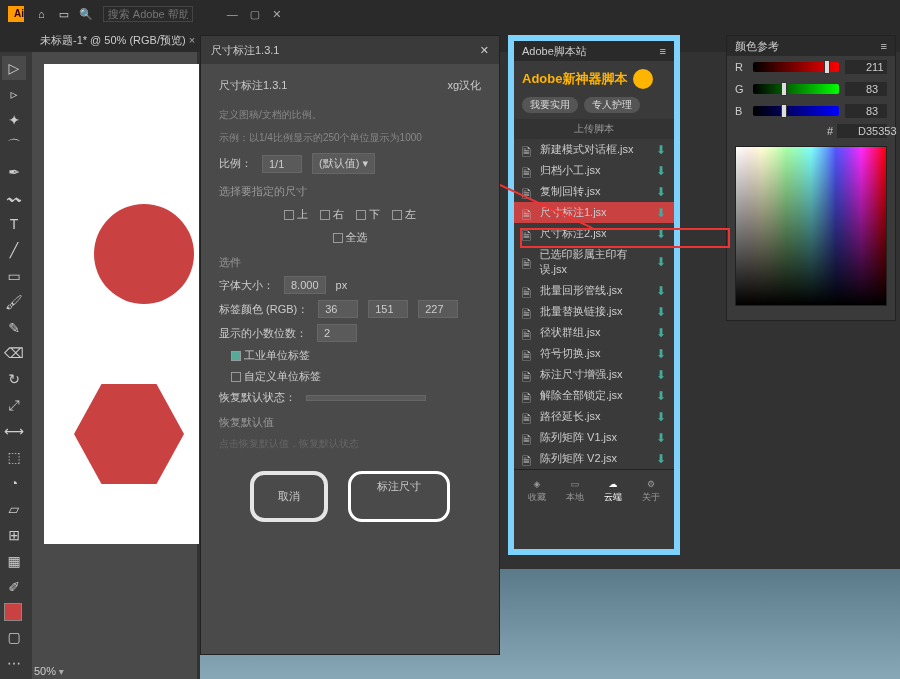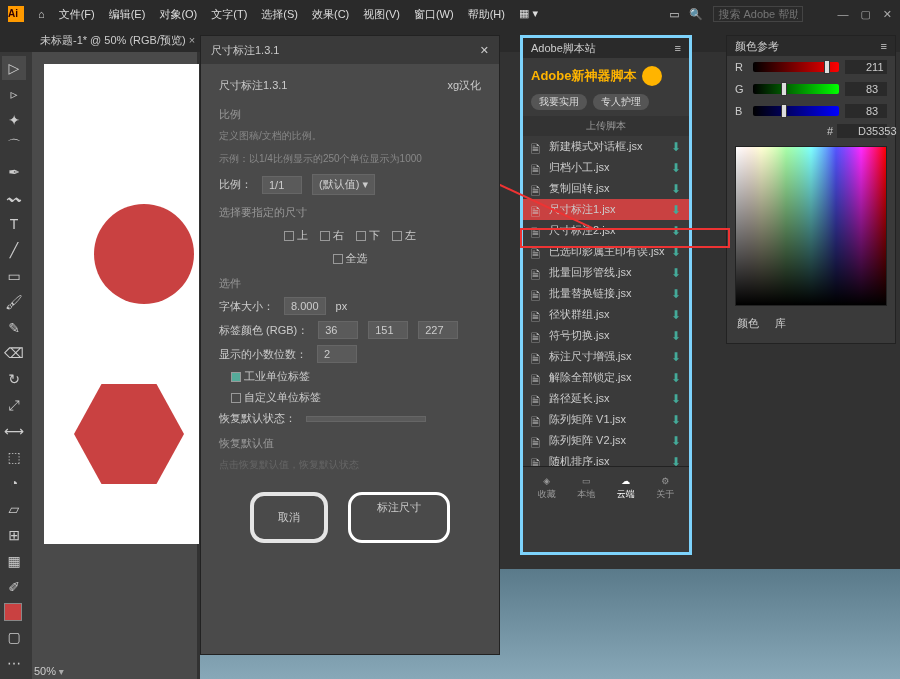--- a/index.html
+++ b/index.html
@@ -1,18 +1,18 @@
 <!DOCTYPE html>
 <html><head>
 <meta charset="utf-8">
 <style>
 *{margin:0;padding:0;box-sizing:border-box;font-family:"Microsoft YaHei",sans-serif;font-size:11px;color:#ccc}
 body{background:#323232;width:900px;height:679px;overflow:hidden;position:relative}
 .topbar{height:28px;background:#2a2a2a;display:flex;align-items:center;padding:0 8px;gap:14px}
-.logo{width:16px;height:16px;background:#ff9a00;color:#330000;font-weight:bold;text-align:left;line-height:16px;font-size:10px}
+.logo{width:16px;height:16px;background:#ff9a00;color:#330000;font-weight:bold;text-align:right;line-height:16px;font-size:10px}
 .menu{display:flex;gap:14px;flex:1}
 .menu span{color:#ddd;cursor:pointer;font-size:11px}
 .topright{display:flex;gap:10px;align-items:center}
 .winbtns{display:flex;gap:12px;margin-left:20px}
 .winbtns span{color:#aaa;cursor:pointer}
 .doctab{height:24px;background:#2a2a2a;display:flex;align-items:center;padding-left:40px;font-size:11px;color:#aaa}
 .workspace{position:relative;height:627px;display:flex}
 .toolbar{width:32px;background:#383838;display:flex;flex-direction:column;gap:2px;padding:4px 2px}
 .tool{width:24px;height:24px;display:flex;align-items:center;justify-content:center;cursor:pointer;color:#ccc;font-size:14px}
 .tool.sel{background:#4a4a4a}
@@ -36,21 +36,21 @@
 .checks label,.chk-row label{color:#ccc;font-size:11px;display:flex;align-items:center;gap:3px}
 .cbox{width:10px;height:10px;border:1px solid #999;display:inline-block}
 .cbox.on{background:#5a9}
 .chk-row{margin:6px 12px}
 .btns{display:flex;gap:20px;justify-content:center;margin-top:20px}
 .btn{border:4px solid #e5e5e5;border-radius:14px;padding:14px 24px;cursor:pointer;background:transparent}
 .btn-primary{border:3px solid #fff;padding:5px 26px}
 .redbox{position:absolute;border:2px solid #e33;pointer-events:none}
 .redline{position:absolute;height:2px;background:#e33;transform-origin:left center;pointer-events:none}
 
-.panel-scripts{position:absolute;left:520px;top:35px;width:172px;height:520px;background:#3a3a3a;border:3px solid #7dd3fc}
+.panel-scripts{position:absolute;left:508px;top:35px;width:172px;height:520px;background:#3a3a3a;border:6px solid #7dd3fc}
 .panel-head{height:20px;background:#2a2a2a;padding:2px 8px;color:#aaa;display:flex;justify-content:space-between;align-items:center}
 .script-banner{padding:8px;display:flex;align-items:center;gap:6px}
 .banner-text{color:#ffb400;font-weight:bold;font-size:13px}
 .banner-icon{width:20px;height:20px;background:#ffb400;border-radius:50%}
 .banner-btns{display:flex;gap:6px;padding:0 8px 6px}
 .banner-btn{background:#555;border-radius:8px;padding:1px 8px;font-size:10px;color:#ddd}
 .script-tabhead{background:#333;padding:3px;text-align:center;color:#999;font-size:10px}
 .script-list{height:330px;overflow:hidden}
 .script-item{display:flex;align-items:center;padding:3px 8px;gap:6px;cursor:pointer}
 .script-item.hl{background:#c94141}
@@ -76,32 +76,20 @@
 .panel-tabs{display:flex;gap:16px;padding:4px 10px;color:#888}
 
 .bottom-bg{position:absolute;bottom:0;left:200px;right:0;height:110px;background:linear-gradient(#5a7a8a,#88a8b8);z-index:-1}
 </style>
 </head>
 <body>
 
 <div class="topbar">
   <div class="logo">Ai</div>
   <span style="color:#ccc">⌂</span>
-  <div class="menu">
-    <span>文件(F)</span>
-    <span>编辑(E)</span>
-    <span>对象(O)</span>
-    <span>文字(T)</span>
-    <span>选择(S)</span>
-    <span>效果(C)</span>
-    <span>视图(V)</span>
-    <span>窗口(W)</span>
-    <span>帮助(H)</span>
-    <span>▦ ▾</span>
-  </div>
   <div class="topright">
     <span>▭</span>
     <span>🔍</span>
     <input style="background: rgb(42, 42, 42); border: 1px solid rgb(68, 68, 68); width: 90px; padding: 1px 4px; color: rgb(136, 136, 136);" placeholder="搜索 Adobe 帮助">
   </div>
   <div class="winbtns">
     <span>—</span>
     <span>▢</span>
     <span>✕</span>
   </div>
@@ -151,21 +139,20 @@
 <div class="dialog">
   <div class="dialog-head">
     <span>尺寸标注1.3.1</span>
     <span>✕</span>
   </div>
   <div class="dialog-body">
     <div class="dlg-title-row">
       <span>尺寸标注1.3.1</span>
       <span>xg汉化</span>
     </div>
-    <div class="section-label">比例</div>
     <div class="help-text">定义图稿/文档的比例。</div>
     <div class="help-text">示例：以1/4比例显示的250个单位显示为1000</div>
     <div class="row">
       <span>比例：</span>
       <span class="field">1/1</span>
       <span class="field"><span>(默认值)</span> ▾</span>
     </div>
     <div class="section-label">选择要指定的尺寸</div>
     <div class="checks">
       <label>
@@ -372,23 +359,19 @@
     <div class="slider-track slider-b">
         <div class="slider-thumb" style="left:32%"></div>
       </div>
     <span class="slider-val">83</span>
   </div>
   <div class="hex-row">
     <span>#</span>
     <span class="slider-val" style="width:50px">D35353</span>
   </div>
   <div class="spectrum"></div>
-  <div class="panel-tabs">
-    <span>颜色</span>
-    <span>库</span>
-  </div>
 </div>
 
 <div class="redline" style="left:230px;top:58px;width:400px;transform:rotate(25deg)"></div>
 <div class="redbox" style="left:520px;top:228px;width:210px;height:20px"></div>
 <div class="redbox" style="left:358px;top:610px;width:114px;height:42px"></div>
 
 <div class="bottom-bg"></div>
 
 </body></html>

